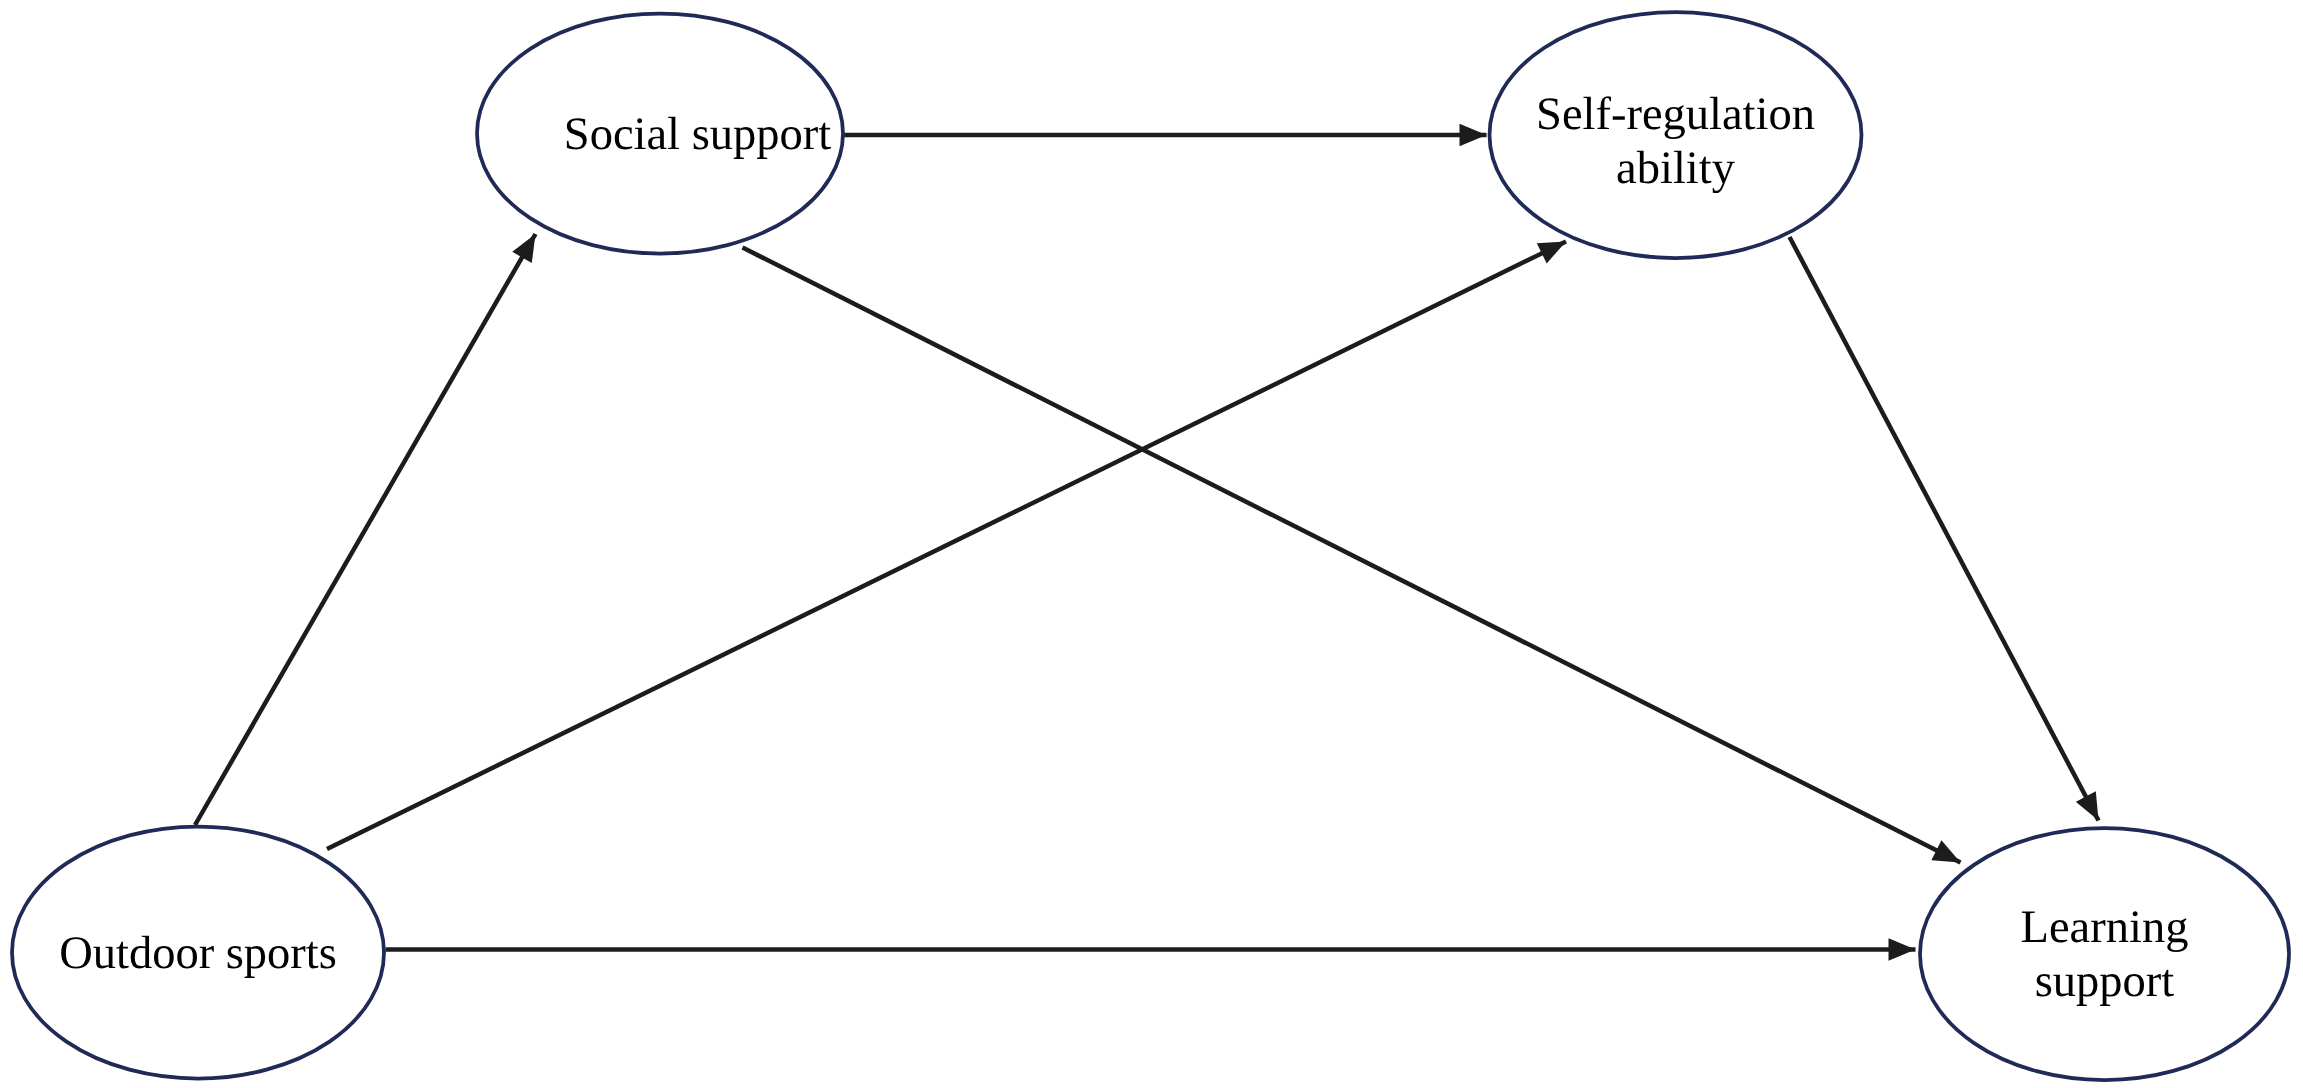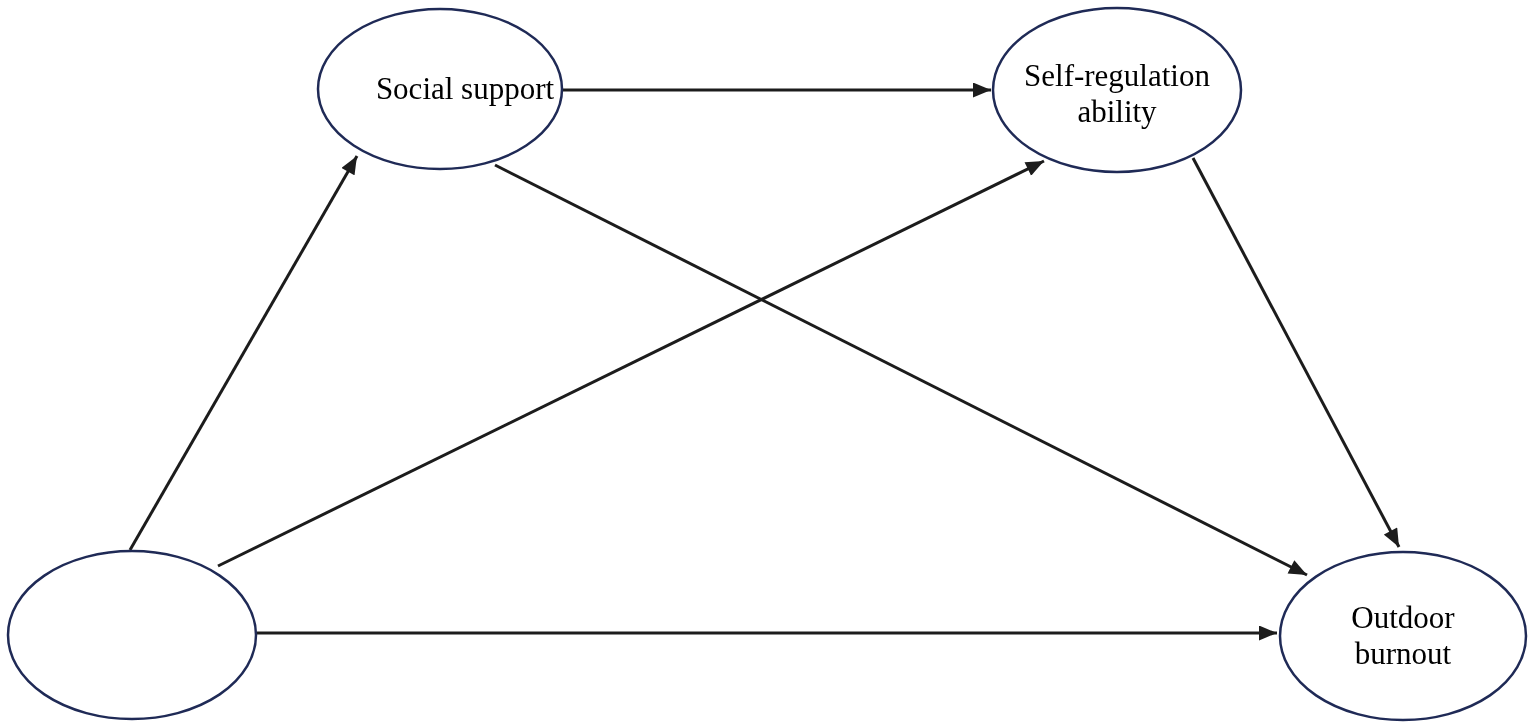--- a/index.html
+++ b/index.html
@@ -72,16 +72,17 @@
     <ellipse class="node-ellipse" cx="440" cy="89" rx="122" ry="80"></ellipse>
     <ellipse class="node-ellipse" cx="1117" cy="90" rx="124" ry="82"></ellipse>
     <ellipse class="node-ellipse" cx="132" cy="635" rx="124" ry="84"></ellipse>
     <ellipse class="node-ellipse" cx="1403" cy="636" rx="123" ry="84"></ellipse>
   </svg>
 
   <div class="node-label one-line" style="left:440px; top:71px;margin-left:25px;">Social support</div>
 
   <div class="node-label" style="left:1117px; top:58px; width:230px;">Self-regulation ability</div>
 
+  <div class="node-label one-line" style="left:132px; top:617px;">Outdoor sports</div>
 
-  <div class="node-label" style="left:1403px; top:600px; width:160px;">Outdoor burnout</div>
+  <div class="node-label" style="left:1403px; top:600px; width:160px;">Learning support</div>
 
 </div>
 
 </body></html>

